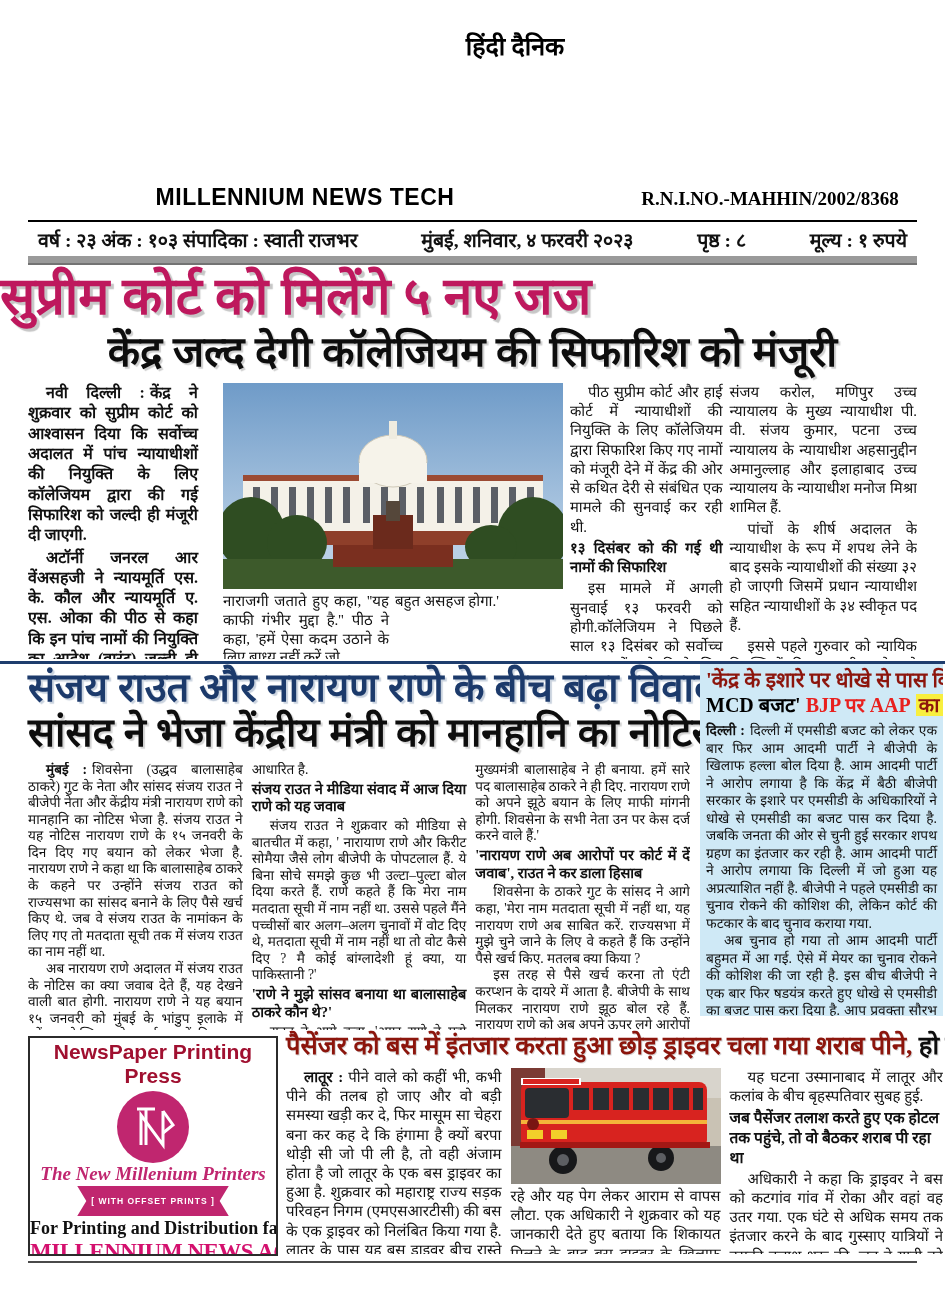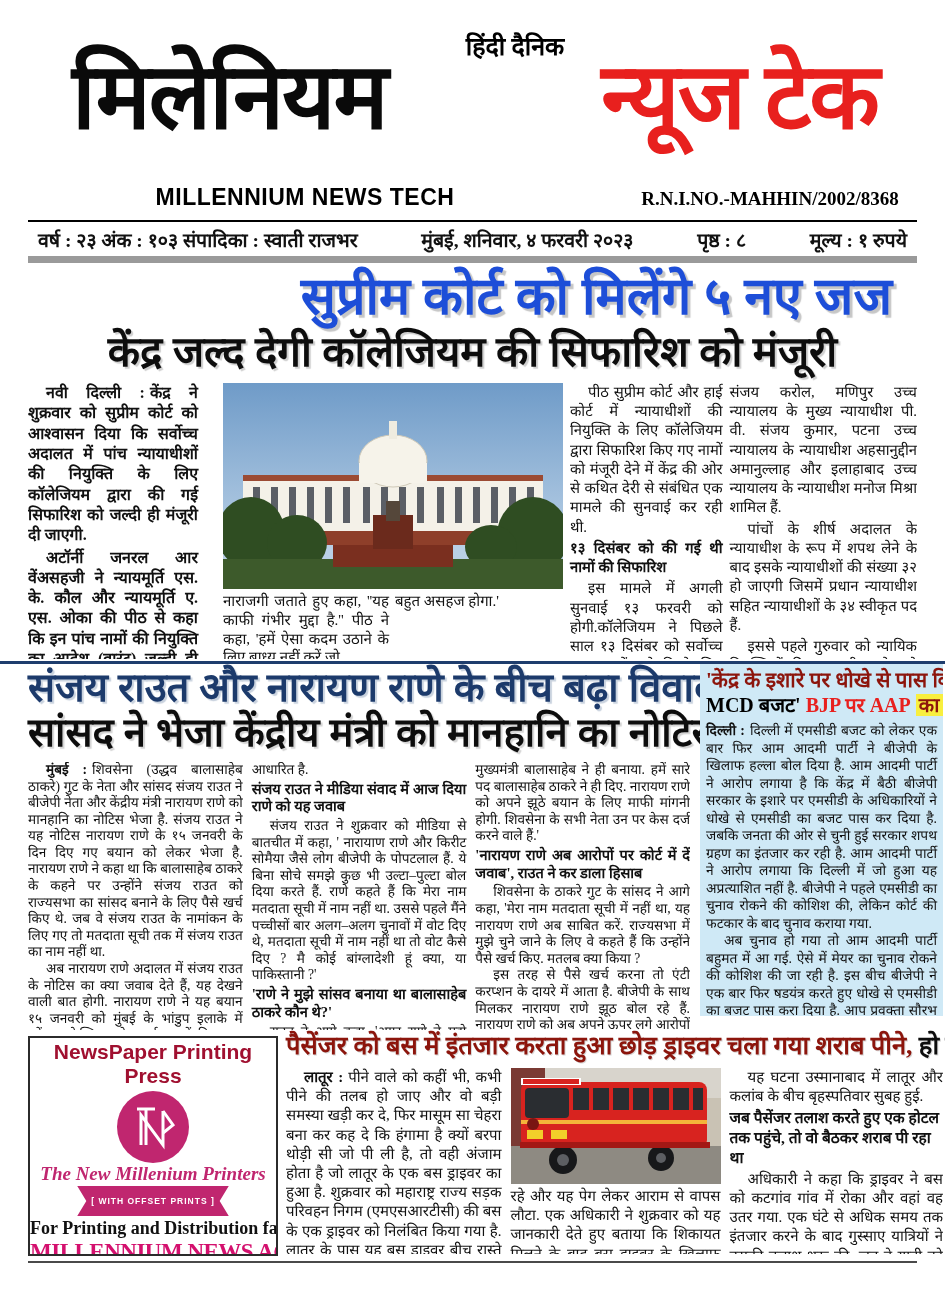--- a/index.html
+++ b/index.html
@@ -13,28 +13,28 @@
              justify-content:space-between;align-items:flex-end;white-space:nowrap;}
   .title-black{font-size:92px;line-height:1.25;font-weight:800;color:#0a0a0a;letter-spacing:-2px;}
   .title-red{font-size:92px;line-height:1.25;font-weight:800;color:#e8201e;letter-spacing:-2px;}
   .en-subtitle{position:absolute;left:100px;top:184px;width:410px;text-align:center;
                font-family:"Liberation Sans","DejaVu Sans",sans-serif;
                font-size:23px;font-weight:800;letter-spacing:.5px;color:#000;}
   .rni{position:absolute;left:640px;top:188px;width:260px;text-align:center;
        font-size:19px;font-weight:bold;color:#000;}
 
   .dateline{position:absolute;left:28px;top:220px;width:889px;box-sizing:border-box;
-            border-top:2px solid #000;border-bottom:2px solid #737373;
+            border-top:2px solid #000;border-bottom:8px solid #737373;
             padding:4px 10px;display:flex;justify-content:space-between;
             font-size:19.5px;font-weight:bold;white-space:nowrap;}
   .graybar{position:absolute;left:28px;top:256px;width:889px;height:7px;background:#9a9a9a;}
 
   
-  .lead-headline{position:absolute;left:0;top:268px;width:892px;text-align:right;
-                 font-size:52px;font-weight:800;color:#1d4ed8;line-height:1.1;
+  .lead-headline{position:absolute;left:0;top:268px;width:794px;text-align:left;
+                 font-size:52px;font-weight:800;color:#be185d;line-height:1.1;
                  text-shadow:3px 3px 1px #c6c6c6;white-space:nowrap;}
   .lead-subheadline{position:absolute;left:0;top:329px;width:945px;text-align:center;
                     font-size:42px;font-weight:800;color:#0d0d0d;line-height:1.1;
                     text-shadow:2px 2px 1px #cfcfcf;white-space:nowrap;}
   .lead-body{position:absolute;left:28px;top:383px;width:889px;height:276px;
              display:flex;gap:7px;overflow:hidden;}
   .lead-body p{margin:0 0 2px 0;text-align:justify;}
   .lcol1{width:176px;font-size:16px;line-height:1.27;font-weight:600;}
   .photoblock{width:340px;padding-left:18px;}
   .sc-photo{width:340px;height:206px;display:block;}
@@ -103,24 +103,20 @@
   .bcol3 .subhead{font-size:15.5px;text-align:left;}
 
   .bottomrule{position:absolute;left:28px;top:1261px;width:889px;height:2px;background:#4a4a4a;}
 </style>
 </head>
 <body>
 
 <div class="page">
 
   <div class="tagline">हिंदी दैनिक</div>
-  <div class="title-row">
-    <span class="title-black">मिलेनियम</span>
-    <span class="title-red">न्यूज टेक</span>
-  </div>
   <div class="en-subtitle">MILLENNIUM NEWS TECH</div>
   <div class="rni">R.N.I.NO.-MAHHIN/2002/8368</div>
 
   <div class="dateline">
     <span>वर्ष : २३ अंक : १०३ संपादिका : स्वाती राजभर</span>
     <span>मुंबई, शनिवार, ४ फरवरी २०२३</span>
     <span>पृष्ठ : ८</span>
     <span>मूल्य : १ रुपये</span>
   </div>
   <div class="graybar"></div>

